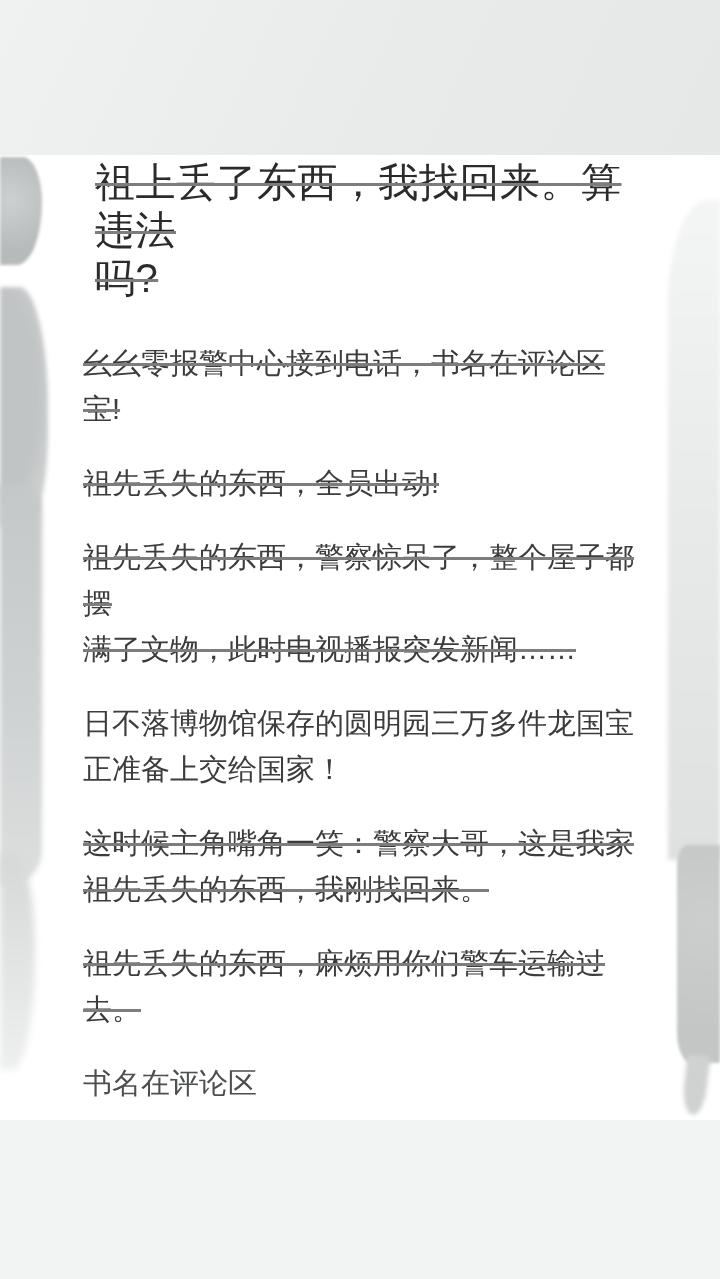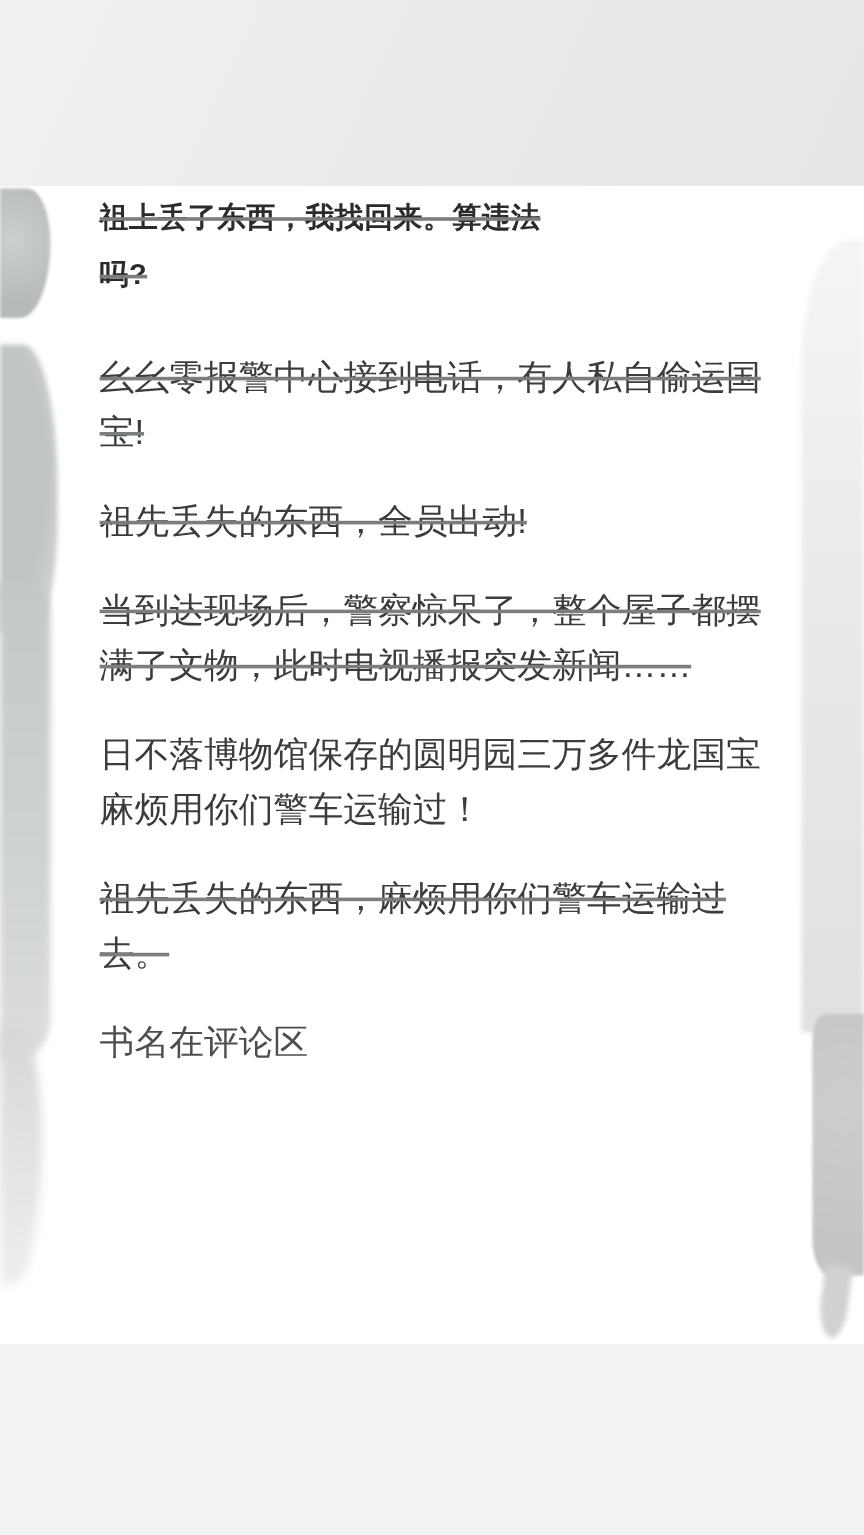--- a/index.html
+++ b/index.html
@@ -70,22 +70,22 @@
     border-radius:10% 10% 60% 70%;
     transform:rotate(7deg);
     filter:blur(2px);
   }
 
   
   .text-col{
     position:absolute;left:83px;top:3px;width:562px;
   }
   .title{
-    margin:0 0 38px 0;
-    font-size:24px;line-height:48px;font-weight:bold;
+    margin:0 0 38px 12px;
+    font-size:40px;line-height:48px;font-weight:normal;
     color:#2b2b2b;letter-spacing:0.5px;
     white-space:pre-line;
   }
   .para{
     margin:0 0 28px 0;
     font-size:29px;line-height:46px;font-weight:normal;
     color:#3c3c3c;
     white-space:pre-line;
   }
   .footnote{color:#4d4f4f;margin-bottom:16px;}
@@ -109,31 +109,33 @@
     <div class="wc wc-left-c"></div>
     <div class="wc wc-left-d"></div>
     <div class="wc wc-right-a"></div>
     <div class="wc wc-right-b"></div>
     <div class="wc wc-right-tail"></div>
 
     <div class="text-col">
       <h1 class="title strike">祖上丢了东西，我找回来。算违法
 吗?</h1>
 
-      <p class="para strike">幺幺零报警中心接到电话，有人私自偷运国
+      <p class="para strike">幺幺零报警中心接到电话，书名在评论区
 宝!</p>
 
       <p class="para strike">祖先丢失的东西，全员出动!</p>
 
-      <p class="para strike">当到达现场后，警察惊呆了，整个屋子都摆
+      <p class="para strike">祖先丢失的东西，警察惊呆了，整个屋子都摆
 满了文物，此时电视播报突发新闻……</p>
 
       <p class="para">日不落博物馆保存的圆明园三万多件龙国宝
-麻烦用你们警车运输过！</p>
+正准备上交给国家！</p>
 
+      <p class="para strike">这时候主角嘴角一笑：警察大哥，这是我家
+祖先丢失的东西，我刚找回来。</p>
 
       <p class="para strike">祖先丢失的东西，麻烦用你们警车运输过
 去。</p>
 
       <p class="para footnote">书名在评论区</p>
     </div>
 
   </div>
 
   <div class="band-bottom"></div>

